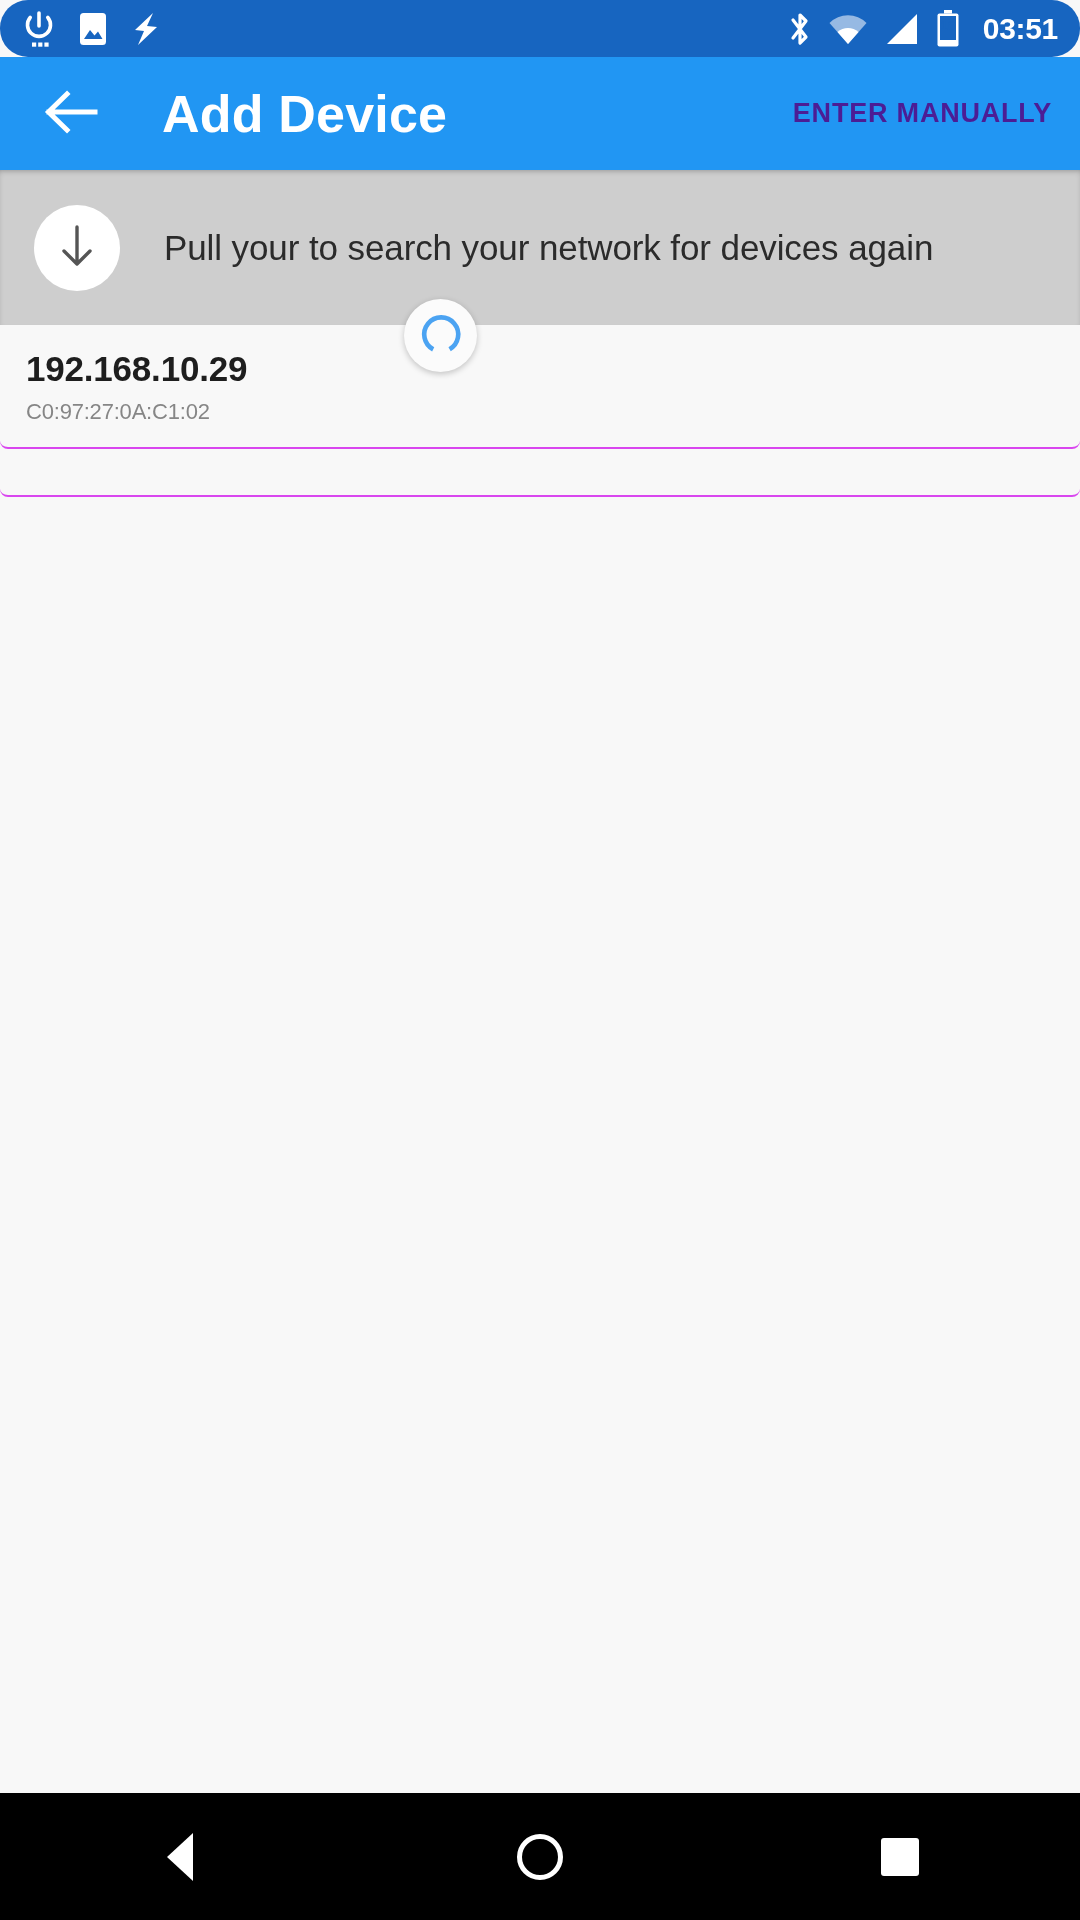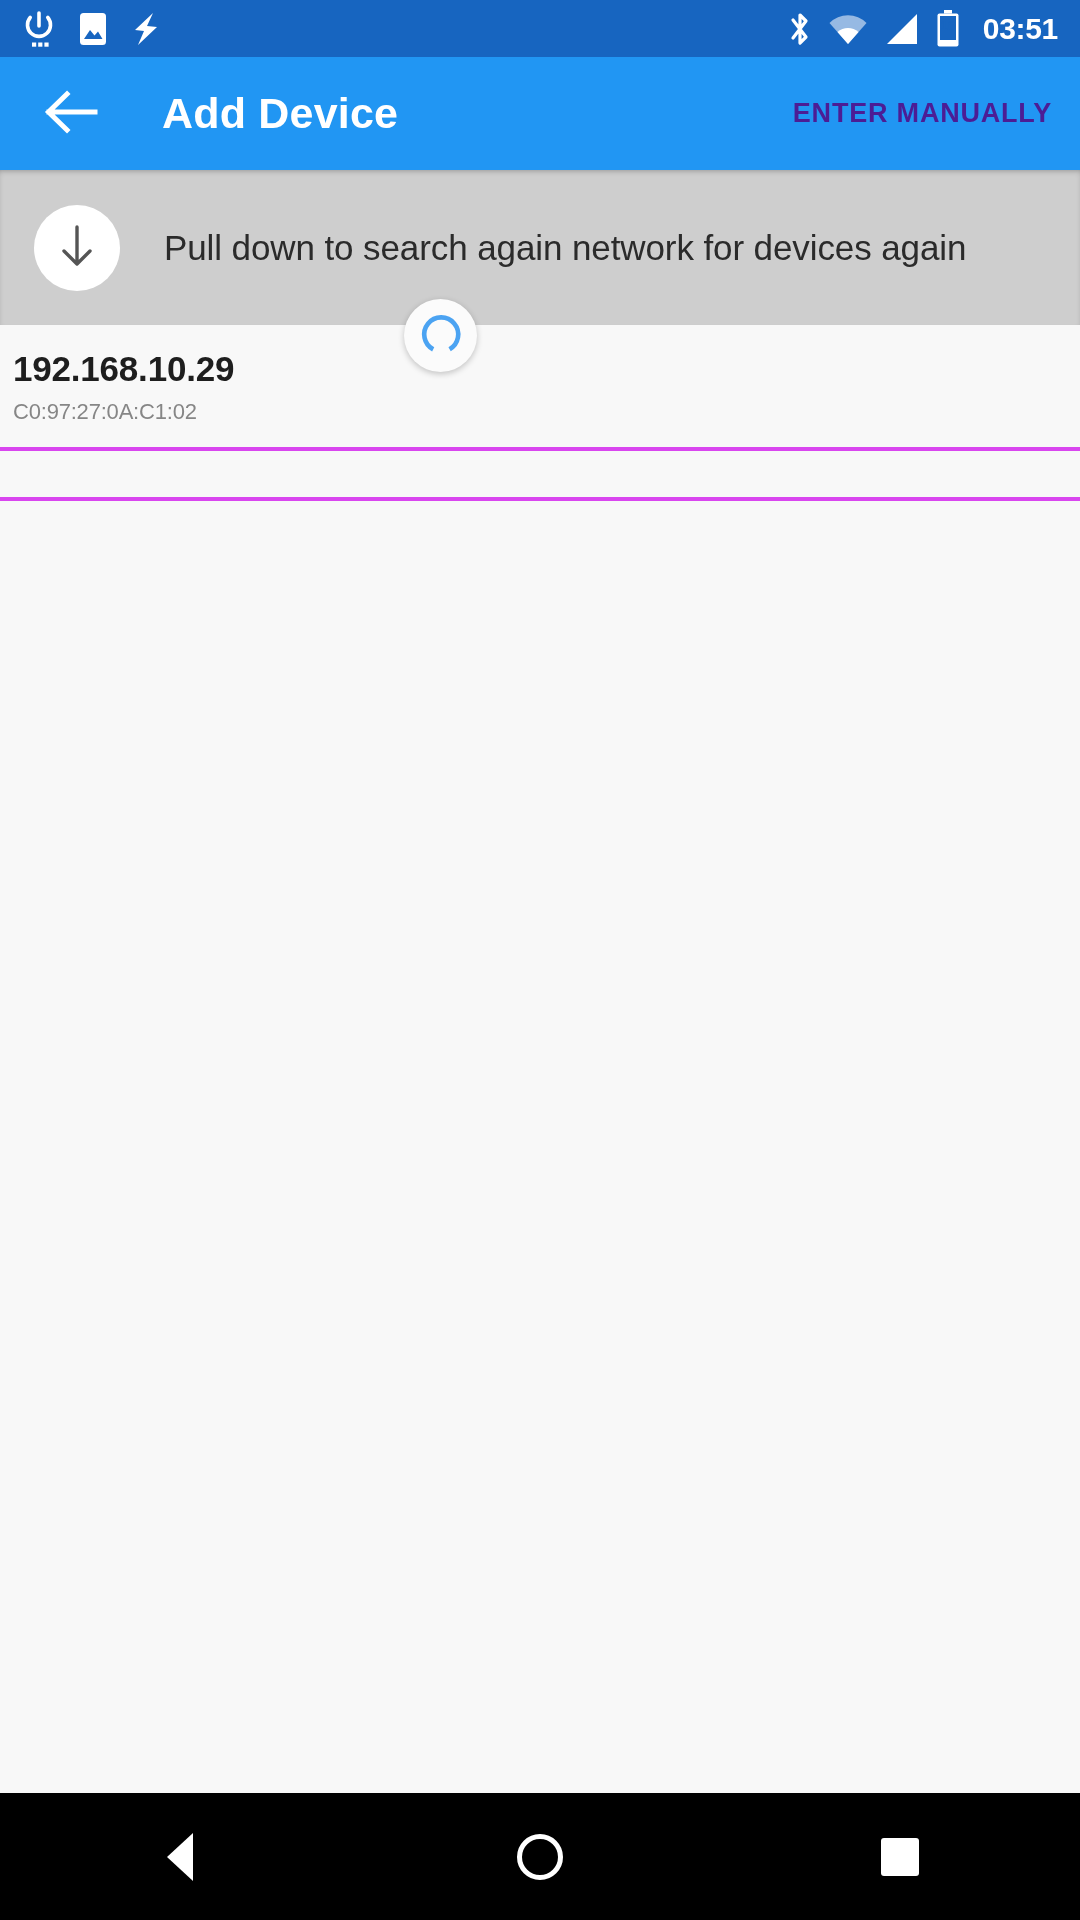--- a/index.html
+++ b/index.html
@@ -27,20 +27,21 @@
   .status-bar {
     position: absolute;
     left: 0; top: 0;
     width: 1080px;
     height: 57px;
     background: #1765c0;
     display: flex;
     align-items: center;
     box-sizing: border-box;
     padding: 0 22px 0 22px;
+    border-radius: 28px;
   }
   .status-left {
     display: flex;
     align-items: center;
     gap: 22px;
   }
   .status-right {
     margin-left: auto;
     display: flex;
     align-items: center;
@@ -90,21 +91,21 @@
   .back-btn {
     width: 62px;
     height: 62px;
     display: flex;
     align-items: center;
     justify-content: center;
     flex: 0 0 auto;
   }
   .app-title {
     color: #ffffff;
-    font-size: 43px;
+    font-size: 52px;
     font-weight: 700;
     margin-left: 60px;
     letter-spacing: 0.2px;
     white-space: nowrap;
   }
   .app-action {
     margin-left: auto;
     color: #4c1d95;
     font-size: 27px;
     font-weight: 700;
@@ -166,22 +167,23 @@
     position: absolute;
     left: 0; top: 325px;
     width: 1080px;
     bottom: 127px;
     background: #f8f8f8;
     z-index: 2;
   }
   .device-row {
     position: relative;
     box-sizing: border-box;
-    padding: 24px 30px 22px 13px;
-    border-bottom: 4px solid #d946ef;
+    padding: 24px 30px 22px 26px;
+    border-bottom: 2px solid #d946ef;
+    border-radius: 8px;
   }
   .device-name {
     color: #1e1e1e;
     font-size: 35px;
     font-weight: 700;
     letter-spacing: -0.2px;
     line-height: 1.15;
     white-space: nowrap;
   }
   .device-mac {
@@ -314,21 +316,21 @@
   </div>
 
   <div class="refresh-panel">
     <div class="pull-circle">
       <span>
         <svg width="40" height="46" viewBox="0 0 40 46">
           <path d="M20 4 L20 40 M7 28 L20 41 L33 28" stroke="#555555" stroke-width="3.4" fill="none" stroke-linecap="round" stroke-linejoin="round"></path>
         </svg>
       </span>
     </div>
-    <div class="pull-text">Pull down to search again network for devices again</div>
+    <div class="pull-text">Pull your to search your network for devices again</div>
   </div>
 
   <div class="spinner">
     <span>
       <svg width="44" height="44" viewBox="0 0 44 44">
         <path d="M14.2 37.4 A17 17 0 1 1 30.6 37.2" stroke="#4ba3f2" stroke-width="4.6" fill="none" stroke-linecap="butt"></path>
       </svg>
     </span>
   </div>
 

